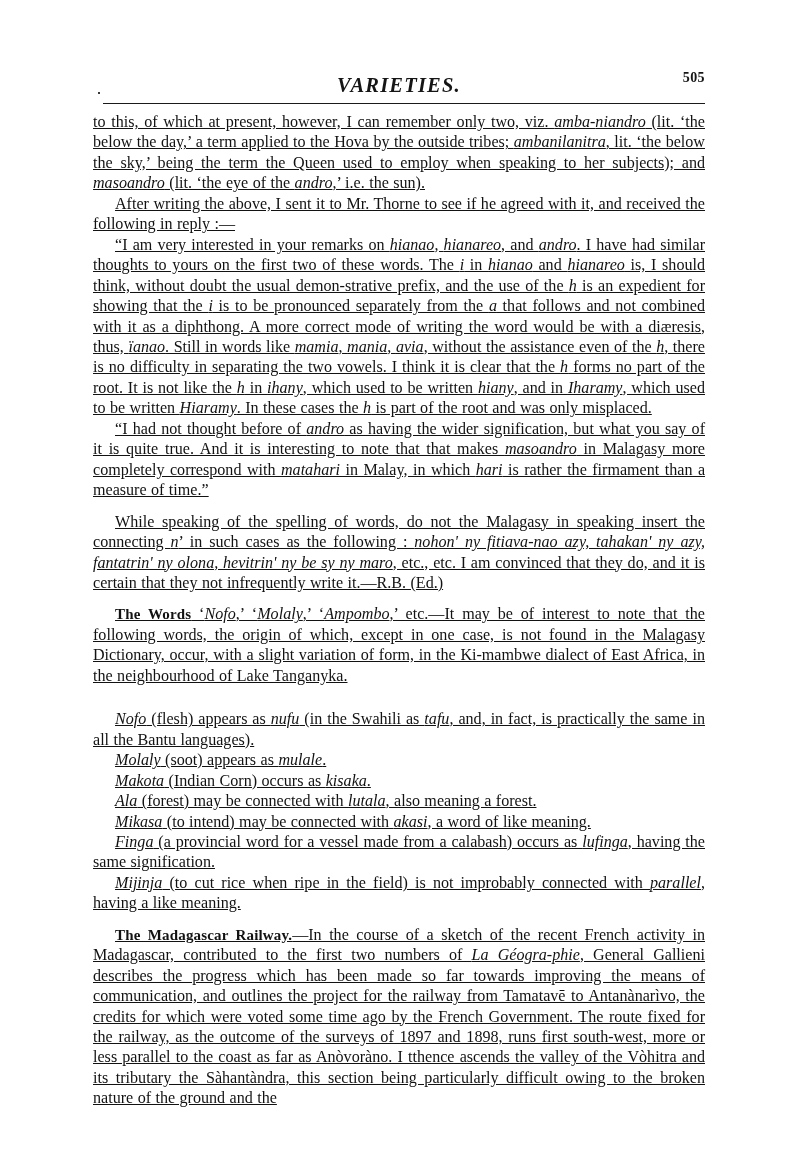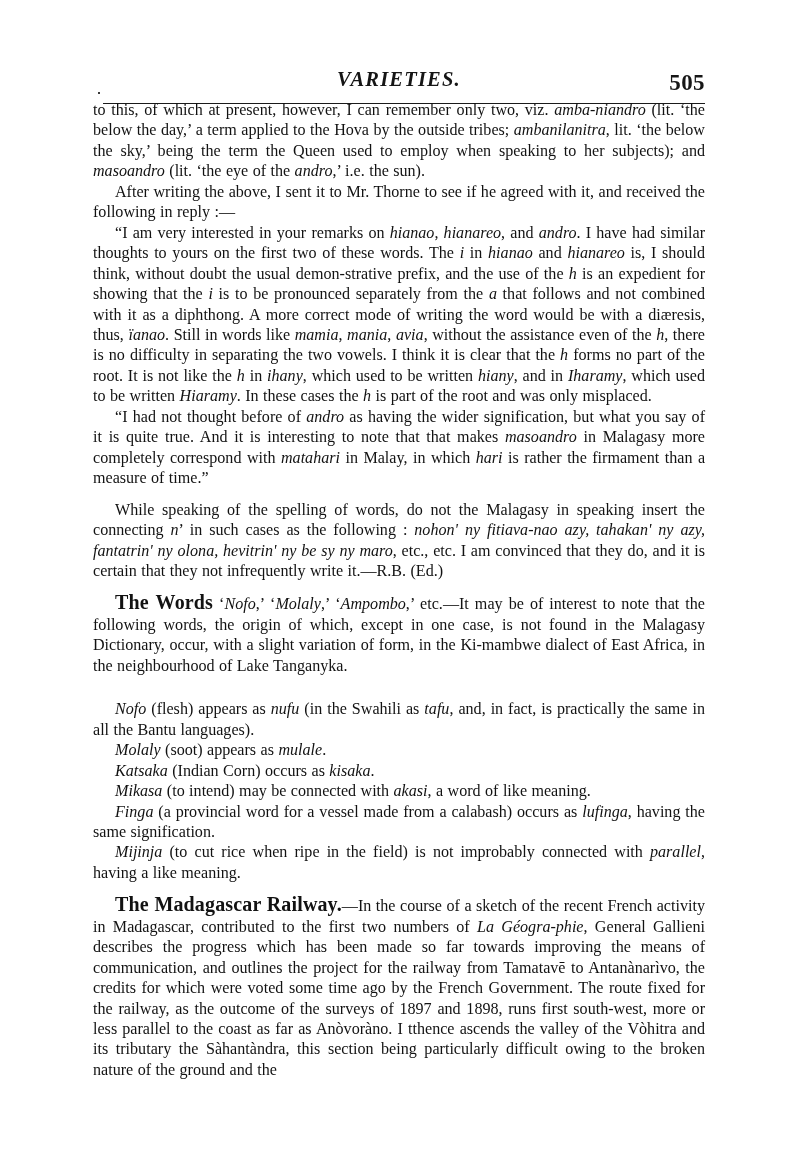--- a/index.html
+++ b/index.html
@@ -27,33 +27,33 @@
     position: absolute;
     left: 93px;
     top: 66px;
     width: 612px;
     height: 34px;
   }
   .runhead-title {
     position: absolute;
     left: 0;
     right: 0;
-    top: 2px;
+    top: 8px;
     text-align: center;
     font-style: italic;
     font-weight: 700;
     font-size: 20.5px;
     letter-spacing: 1.2px;
     color: #151515;
   }
   .runhead-folio {
     position: absolute;
     right: 0;
     top: 4px;
-    font-size: 23px;
+    font-size: 14px;
     font-weight: 600;
     letter-spacing: 0.4px;
     color: #161616;
   }
   .head-rule {
     position: absolute;
     left: 103px;
     top: 103px;
     width: 602px;
     height: 0;
@@ -65,22 +65,23 @@
     top: 92px;
     width: 2px;
     height: 2px;
     background: #3a3a3a;
   }
 
   
   .column {
     position: absolute;
     left: 93px;
-    top: 100px;
+    top: 112px;
     width: 612px;
+    text-decoration: underline;
   }
 
   p {
     margin: 0;
     font-size: 16.1px;
     line-height: 20.45px;
     text-align: justify;
     text-justify: inter-word;
     word-spacing: 0.4px;
     -webkit-hyphens: none;
@@ -89,21 +90,21 @@
   p.ind { text-indent: 22px; }
   p.noind { text-indent: 0; }
 
   
   p.gap-sm { margin-top: 23px; }
   p.gap-md { margin-top: 11px; }
 
   i, em { font-style: italic; }
   .hd {
     font-weight: 700;
-    font-size: 20px;
+    font-size: 15px;
     letter-spacing: 0.15px;
   }
 </style>
 </head>
 <body>
 
 <div class="page">
 
   <div class="runhead">
     <div class="runhead-title">VARIETIES.</div>
@@ -124,23 +125,24 @@
 
     <p class="ind gap-md"><span>While speaking of the spelling of words, do not the Malagasy in speaking insert the connecting </span><i>n</i><span>’ in such cases as the following : </span><i>nohon' ny fitiava-nao azy, tahakan' ny azy, fantatrin' ny olona, hevitrin' ny be sy ny maro</i><span>, etc., etc. I am convinced that they do, and it is certain that they not infrequently write it.—R.B. (Ed.)</span></p>
 
     <p class="ind gap-md"><span class="hd">The Words</span><span> ‘</span><i>Nofo</i><span>,’ ‘</span><i>Molaly</i><span>,’ ‘</span><i>Ampombo</i><span>,’ etc.—It may be of interest to note that the following words, the origin of which, except in one case, is not found in the Malagasy Dictionary, occur, with a slight variation of form, in the Ki-mambwe dialect of East Africa, in the neighbourhood of Lake Tanganyka.</span></p>
 
     <p class="ind gap-sm"><i>Nofo</i><span> (flesh) appears as </span><i>nufu</i><span> (in the Swahili as </span><i>tafu</i><span>, and, in fact, is practically the same in all the Bantu languages).</span></p>
 
     <p class="ind"><i>Molaly</i><span> (soot) appears as </span><i>mulale</i><span>.</span></p>
 
 
-    <p class="ind"><i>Katsaka</i><span> (Indian Corn) occurs as </span><i>kisaka</i><span>.</span></p>
+    <p class="ind"><i>Makota</i><span> (Indian Corn) occurs as </span><i>kisaka</i><span>.</span></p>
 
 
+    <p class="ind"><i>Ala</i><span> (forest) may be connected with </span><i>lutala</i><span>, also meaning a forest.</span></p>
 
     <p class="ind"><i>Mikasa</i><span> (to intend) may be connected with </span><i>akasi</i><span>, a word of like meaning.</span></p>
 
     <p class="ind"><i>Finga</i><span> (a provincial word for a vessel made from a calabash) occurs as </span><i>lufinga</i><span>, having the same signification.</span></p>
 
     <p class="ind"><i>Mijinja</i><span> (to cut rice when ripe in the field) is not improbably connected with </span><i>parallel</i><span>, having a like meaning.</span></p>
 
 
     <p class="ind gap-md"><span class="hd">The Madagascar Railway.</span><span>—In the course of a sketch of the recent French activity in Madagascar, contributed to the first two numbers of </span><i>La Géogra-phie</i><span>, General Gallieni describes the progress which has been made so far towards improving the means of communication, and outlines the project for the railway from Tamatavē to Antanànarìvo, the credits for which were voted some time ago by the French Government. The route fixed for the railway, as the outcome of the surveys of 1897 and 1898, runs first south-west, more or less parallel to the coast as far as Anòvoràno. I tthence ascends the valley of the Vòhitra and its tributary the Sàhantàndra, this section being particularly difficult owing to the broken nature of the ground and the</span></p>
 

